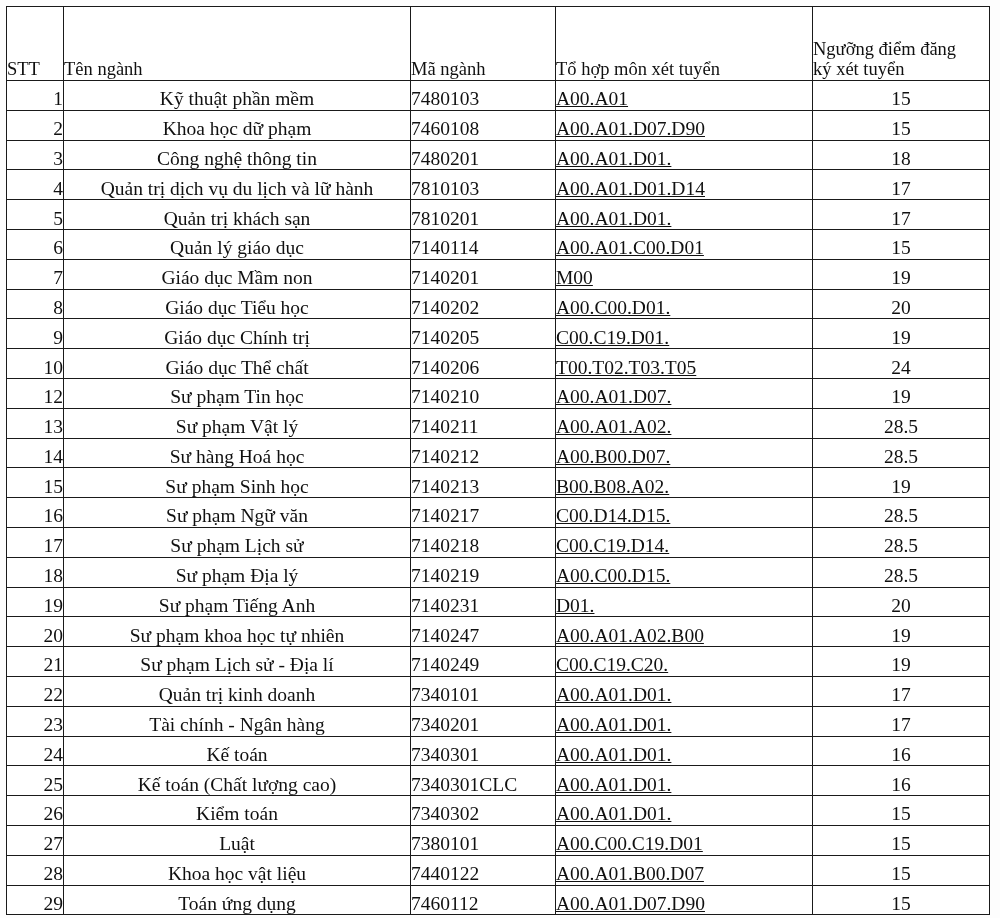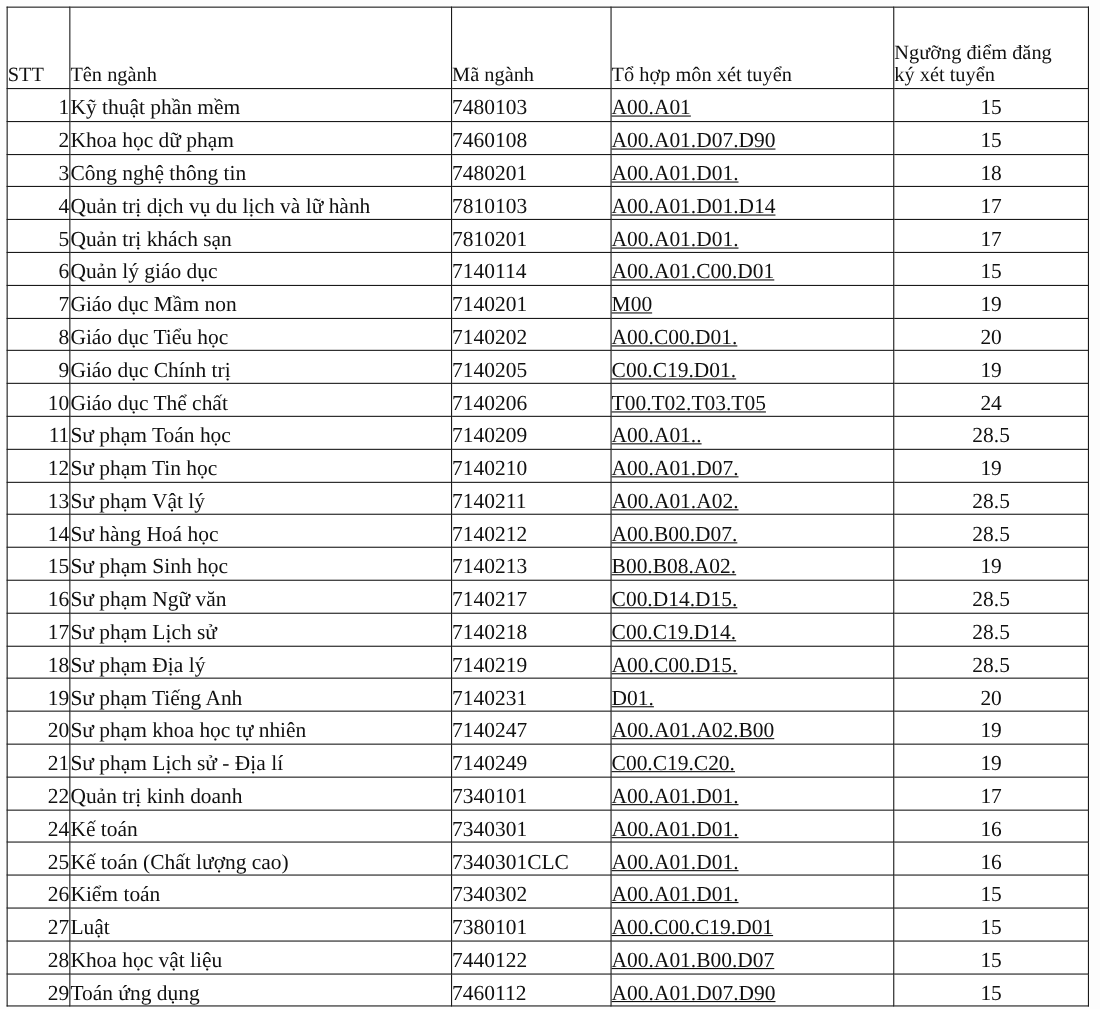--- a/index.html
+++ b/index.html
@@ -68,21 +68,21 @@
     height: 28.8px;
     font-size: 19.5px;
     line-height: 1.05;
     vertical-align: middle;
   }
   td.cell-stt {
     text-align: right;
     padding-right: 8px;
   }
   td.cell-name {
-    text-align: left;
+    text-align: center;
     padding-left: 9px;
     margin-top: 24px;
   }
   td.cell-code {
     text-align: left;
     padding-left: 10px;
     margin-left: 29px;
   }
   td.cell-combo {
     text-align: left;
@@ -182,27 +182,20 @@
           <td class="cell-score">19</td>
         </tr>
         <tr>
           <td class="cell-stt">10</td>
           <td class="cell-name">Giáo dục Thể chất</td>
           <td class="cell-code">7140206</td>
           <td class="cell-combo">T00.T02.T03.T05</td>
           <td class="cell-score">24</td>
         </tr>
         <tr>
-          <td class="cell-stt">11</td>
-          <td class="cell-name">Sư phạm Toán học</td>
-          <td class="cell-code">7140209</td>
-          <td class="cell-combo">A00.A01..</td>
-          <td class="cell-score">28.5</td>
-        </tr>
-        <tr>
           <td class="cell-stt">12</td>
           <td class="cell-name">Sư phạm Tin học</td>
           <td class="cell-code">7140210</td>
           <td class="cell-combo">A00.A01.D07.</td>
           <td class="cell-score">19</td>
         </tr>
         <tr>
           <td class="cell-stt">13</td>
           <td class="cell-name">Sư phạm Vật lý</td>
           <td class="cell-code">7140211</td>
@@ -266,20 +259,27 @@
           <td class="cell-score">19</td>
         </tr>
         <tr>
           <td class="cell-stt">22</td>
           <td class="cell-name">Quản trị kinh doanh</td>
           <td class="cell-code">7340101</td>
           <td class="cell-combo">A00.A01.D01.</td>
           <td class="cell-score">17</td>
         </tr>
         <tr>
+          <td class="cell-stt">23</td>
+          <td class="cell-name">Tài chính - Ngân hàng</td>
+          <td class="cell-code">7340201</td>
+          <td class="cell-combo">A00.A01.D01.</td>
+          <td class="cell-score">17</td>
+        </tr>
+        <tr>
           <td class="cell-stt">24</td>
           <td class="cell-name">Kế toán</td>
           <td class="cell-code">7340301</td>
           <td class="cell-combo">A00.A01.D01.</td>
           <td class="cell-score">16</td>
         </tr>
         <tr>
           <td class="cell-stt">25</td>
           <td class="cell-name">Kế toán (Chất lượng cao)</td>
           <td class="cell-code">7340301CLC</td>

